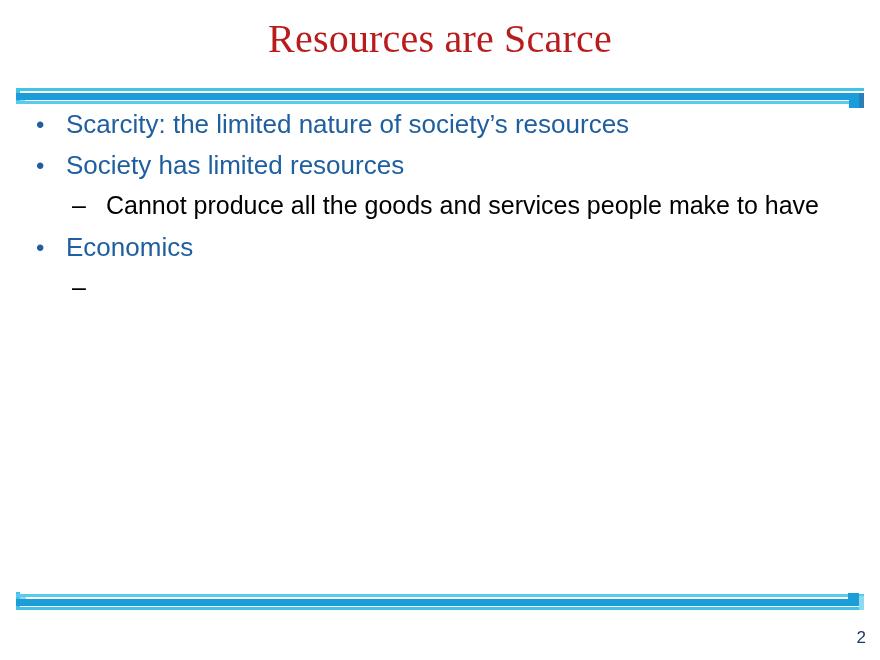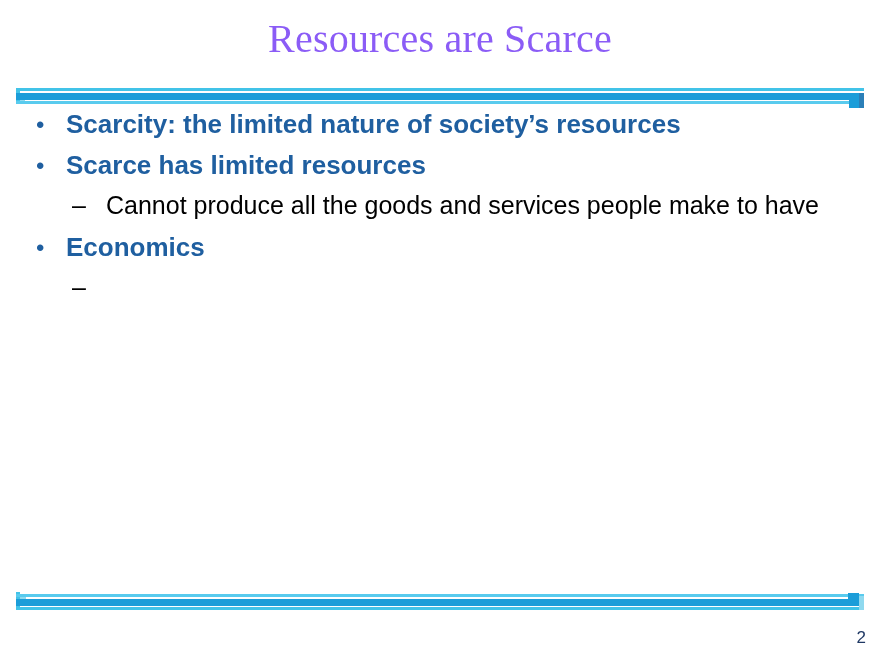--- a/index.html
+++ b/index.html
@@ -26,21 +26,21 @@
   
   .title {
     position: absolute;
     left: 0;
     top: 14px;
     width: 880px;
     text-align: center;
     font-family: "Liberation Serif", serif;
     font-size: 40px;
     line-height: 50px;
-    color: #8b5cf6;
+    color: #b91c1c;
     letter-spacing: 0.2px;
     white-space: nowrap;
   }
 
   
   .divider {
     position: absolute;
     left: 16px;
     width: 848px;
     height: 20px;
@@ -134,21 +134,20 @@
     flex: 0 0 auto;
     width: 40px;
     text-align: left;
     padding-left: 10px;
     box-sizing: border-box;
     font-size: 24px;
     line-height: 41px;
   }
   .level1 .text {
     flex: 1 1 auto;
-    font-weight: bold;
   }
 
   
   .level2 {
     color: #000000;
     font-size: 25px;
     line-height: 38px;
     margin: 0;
   }
   .level2 .marker {
@@ -195,21 +194,21 @@
 
   <div class="body-list">
 
     <div class="bullet-row level1">
       <span class="marker">•</span>
       <span class="text">Scarcity: the limited nature of society’s resources</span>
     </div>
 
     <div class="bullet-row level1">
       <span class="marker">•</span>
-      <span class="text">Scarce has limited resources</span>
+      <span class="text">Society has limited resources</span>
     </div>
 
     <div class="bullet-row level2">
       <span class="marker">–</span>
       <span class="text">Cannot produce all the goods and services people make to have</span>
     </div>
 
     <div class="spacer-sm"></div>
 
     <div class="bullet-row level1">

